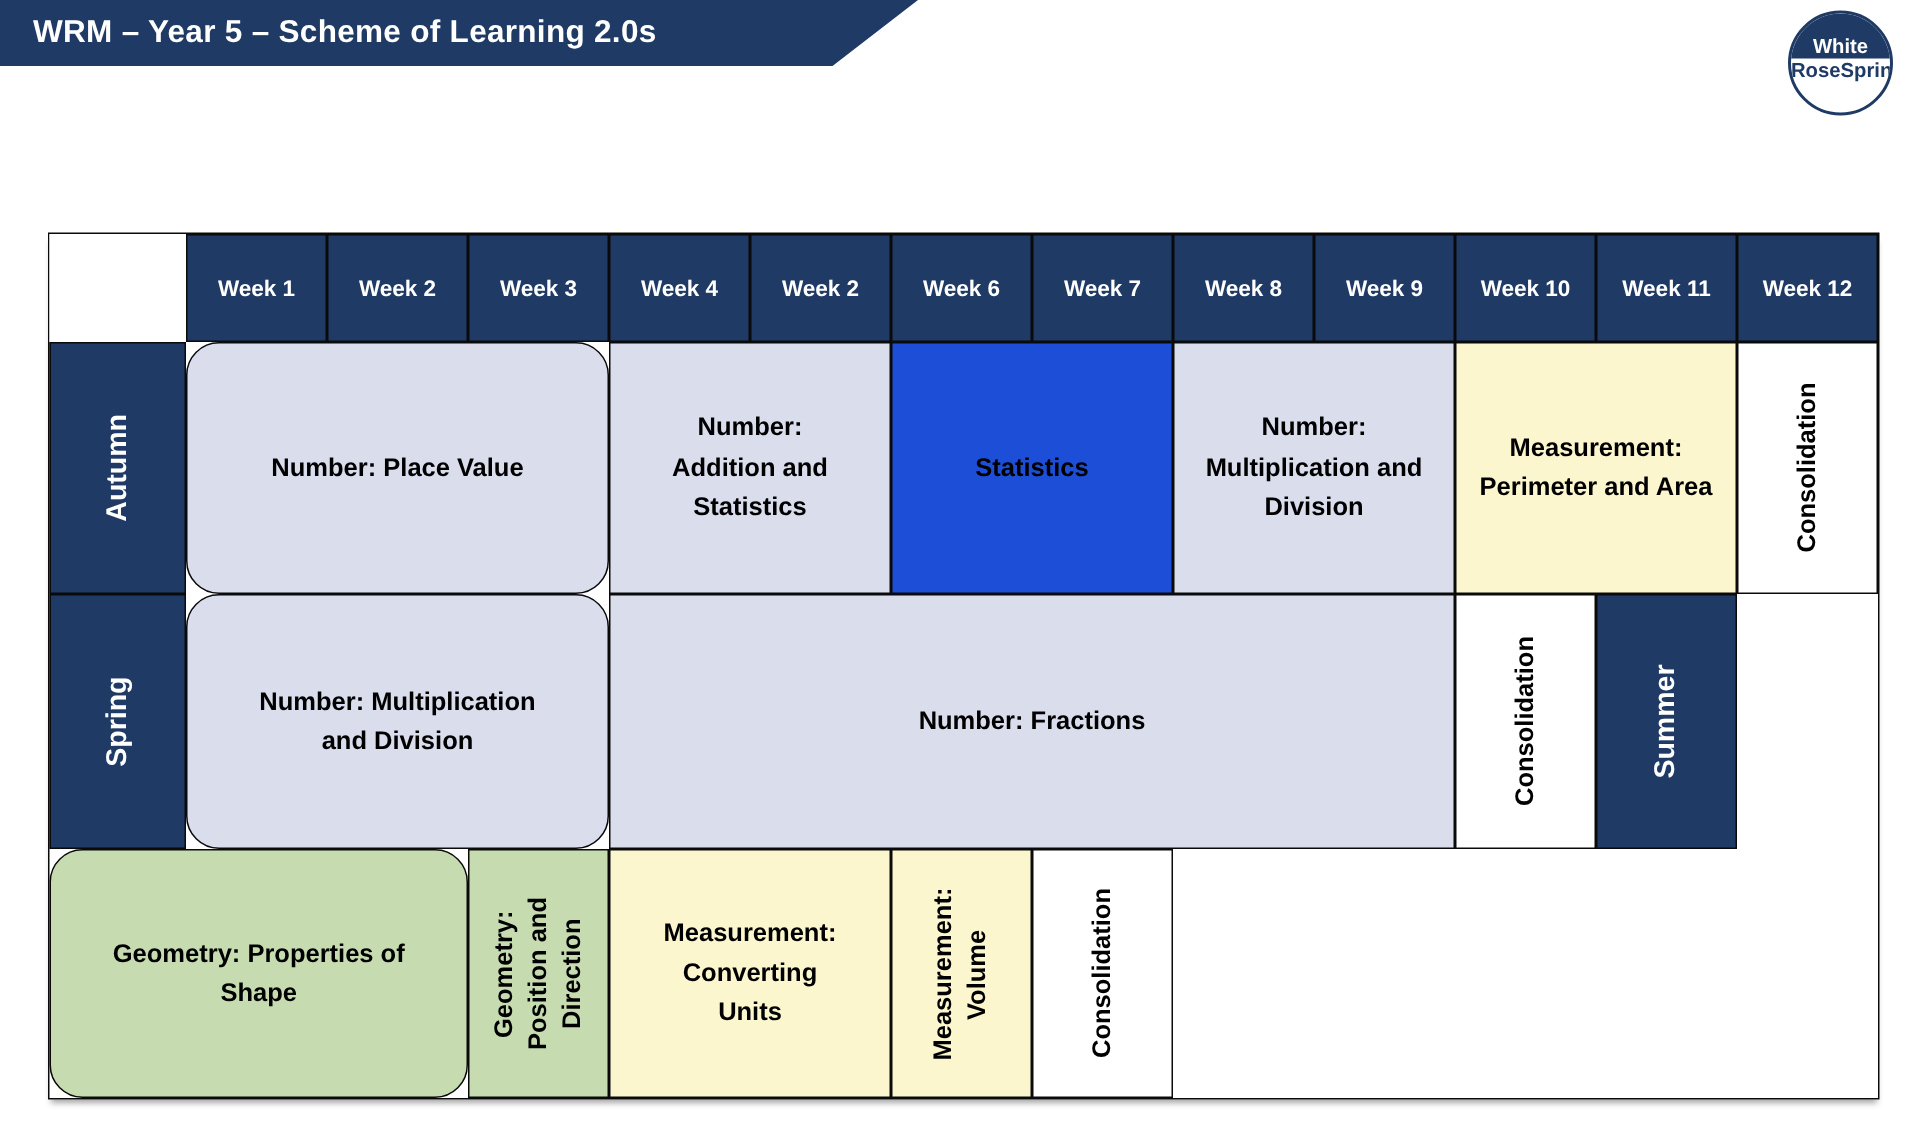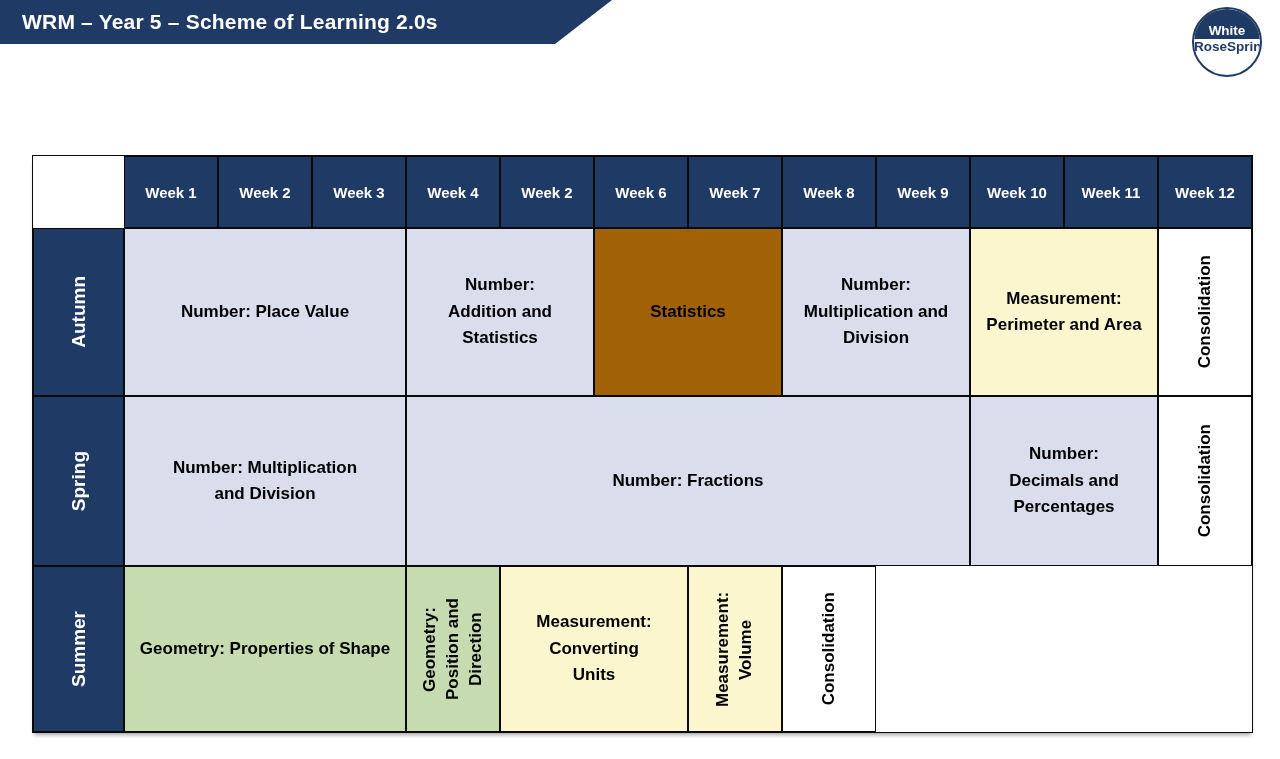--- a/index.html
+++ b/index.html
@@ -107,27 +107,27 @@
     font-weight: 700;
   }
   .block {
     color: #000000;
     font-size: 17px;
     font-weight: 700;
     line-height: 1.55;
     padding: 0 14px;
   }
   .lavender { background: #D9DDEC; }
-  .peach    { background: #a16207; }
+  .peach    { background: #1d4ed8; }
   .yellow   { background: #FBF6CE; }
   .green    { background: #C6DCB0; }
   .white    { background: #ffffff; }
 
   .span-2 { grid-column: span 2; }
-  .span-3 { grid-column: span 3; }
+  .span-3 { grid-column: span 3; border-radius: 22px; }
   .span-4 { grid-column: span 4; }
   .span-6 { grid-column: span 6; }
 
   
   .vtext {
     writing-mode: vertical-rl;
     transform: rotate(180deg);
     text-align: center;
     line-height: 1.35;
   }
@@ -218,23 +218,20 @@
 
   <div class="cell season">
     <span class="vtext">Spring</span>
   </div>
   <div class="cell block lavender span-3">
     <span class="mw-215">Number: Multiplication and Division</span>
   </div>
   <div class="cell block lavender span-6">
     <span>Number: Fractions</span>
   </div>
-  <div class="cell block lavender span-2">
-    <span class="mw-125">Number: Decimals and Percentages</span>
-  </div>
   <div class="cell block white">
     <span class="vtext">Consolidation</span>
   </div>
 
   <div class="cell season">
     <span class="vtext">Summer</span>
   </div>
   <div class="cell block green span-3">
     <span>Geometry: Properties of Shape</span>
   </div>

